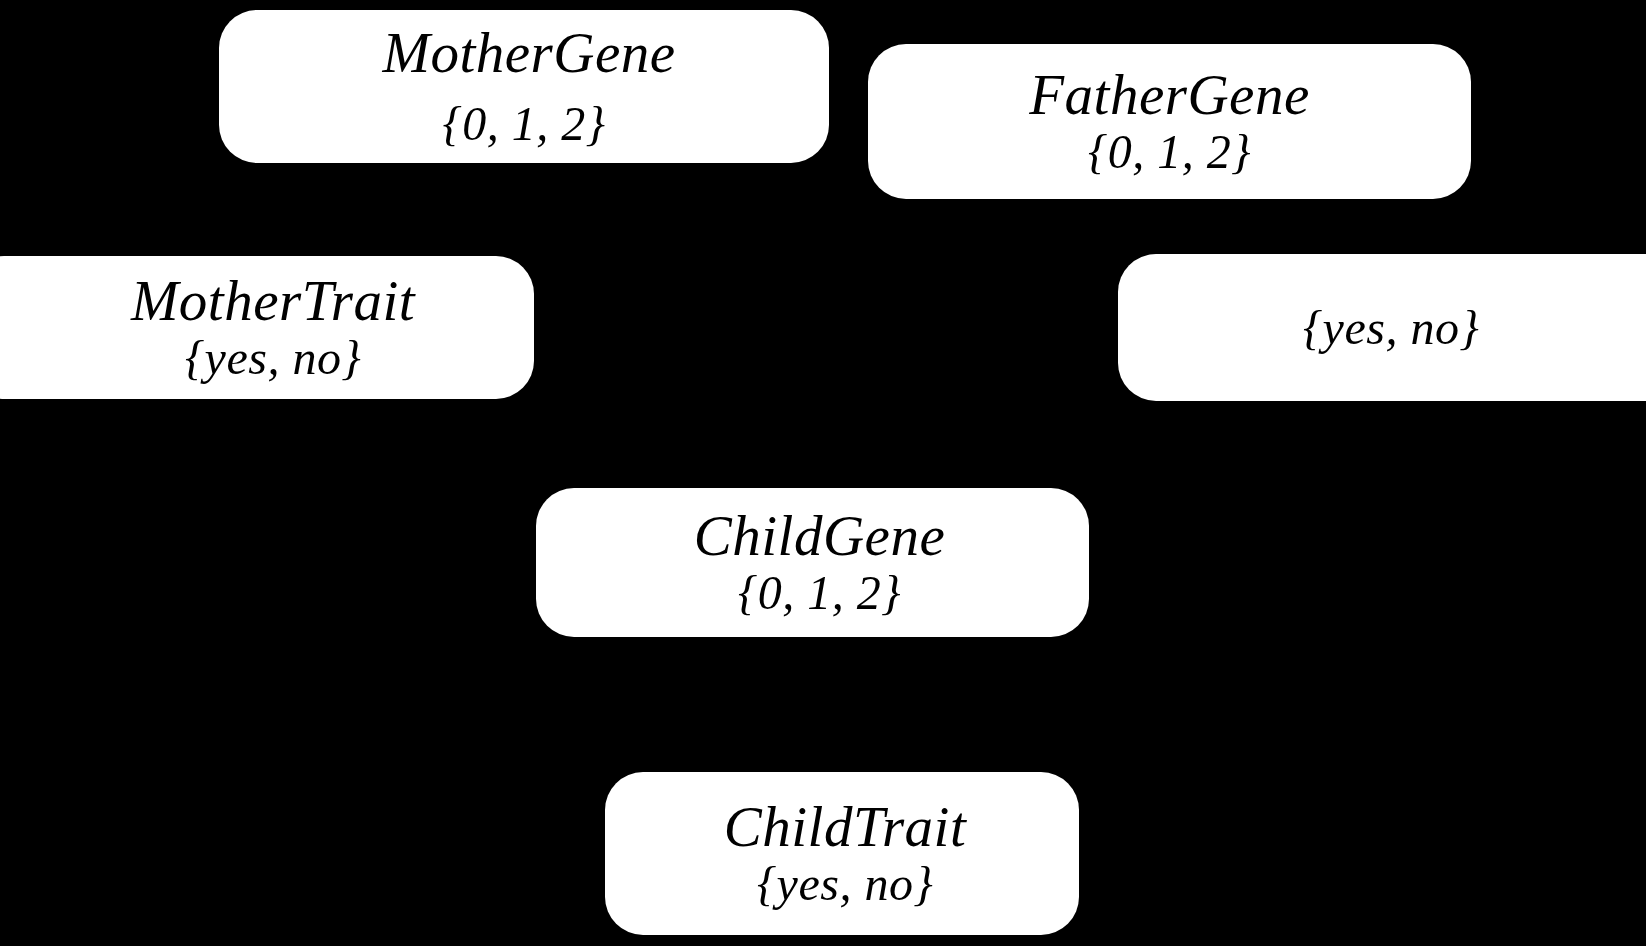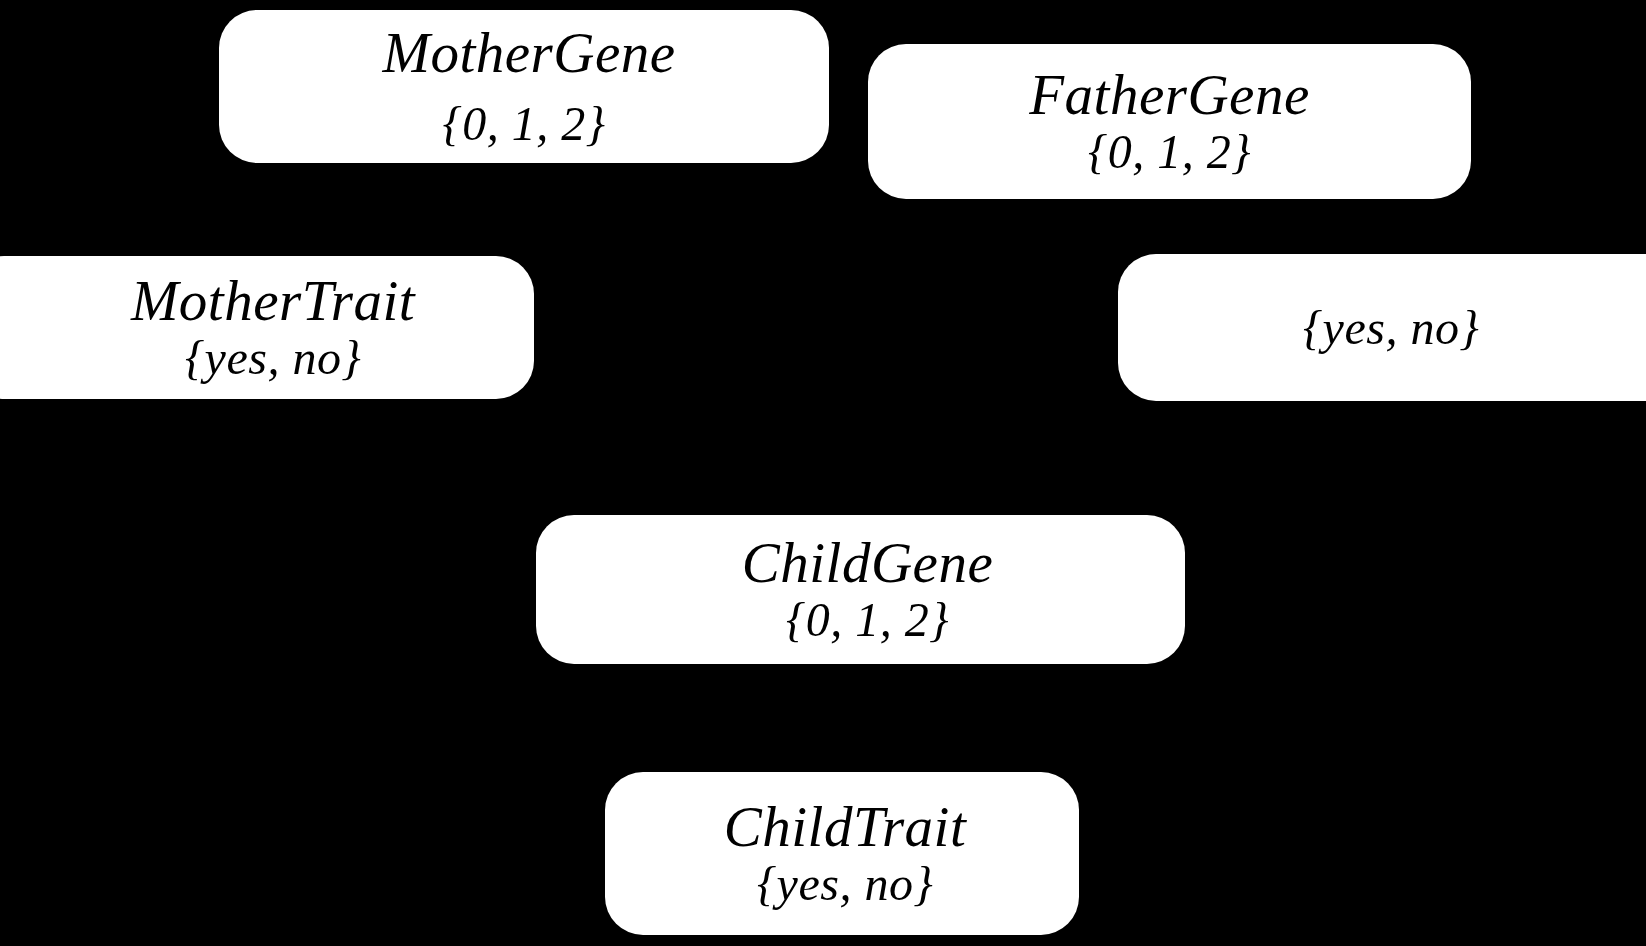--- a/index.html
+++ b/index.html
@@ -42,21 +42,21 @@
     font-size: 48px;
     letter-spacing: 0.5px;
     margin-top: 2px;
   }
 
   
   #node-mother-gene  { left: 219px;  top: 10px;  width: 610px; height: 153px; gap: 14px; }
   #node-father-gene  { left: 868px;  top: 8px;   width: 603px; height: 155px; margin-top: 36px; }
   #node-mother-trait { left: -34px;  top: 256px; width: 568px; height: 143px; }
   #node-father-trait { left: 1118px; top: 254px; width: 568px; height: 147px; }
-  #node-child-gene   { left: 536px;  top: 515px; width: 649px; height: 149px; }
+  #node-child-gene   { left: 536px;  top: 488px; width: 553px; height: 149px; }
   #node-child-trait  { left: 605px;  top: 772px; width: 474px; height: 163px; }
 
   
   #node-mother-gene  .node-name { padding-left: 10px; }
   #node-mother-trait .node-name { padding-left: 46px; }
   #node-mother-trait .node-domain { padding-left: 46px; }
   #node-father-trait .node-name { padding-right: 22px; }
   #node-father-trait .node-domain { padding-right: 22px; }
   #node-child-gene   .node-name { padding-left: 14px; }
   #node-child-gene   .node-domain { padding-left: 14px; }

